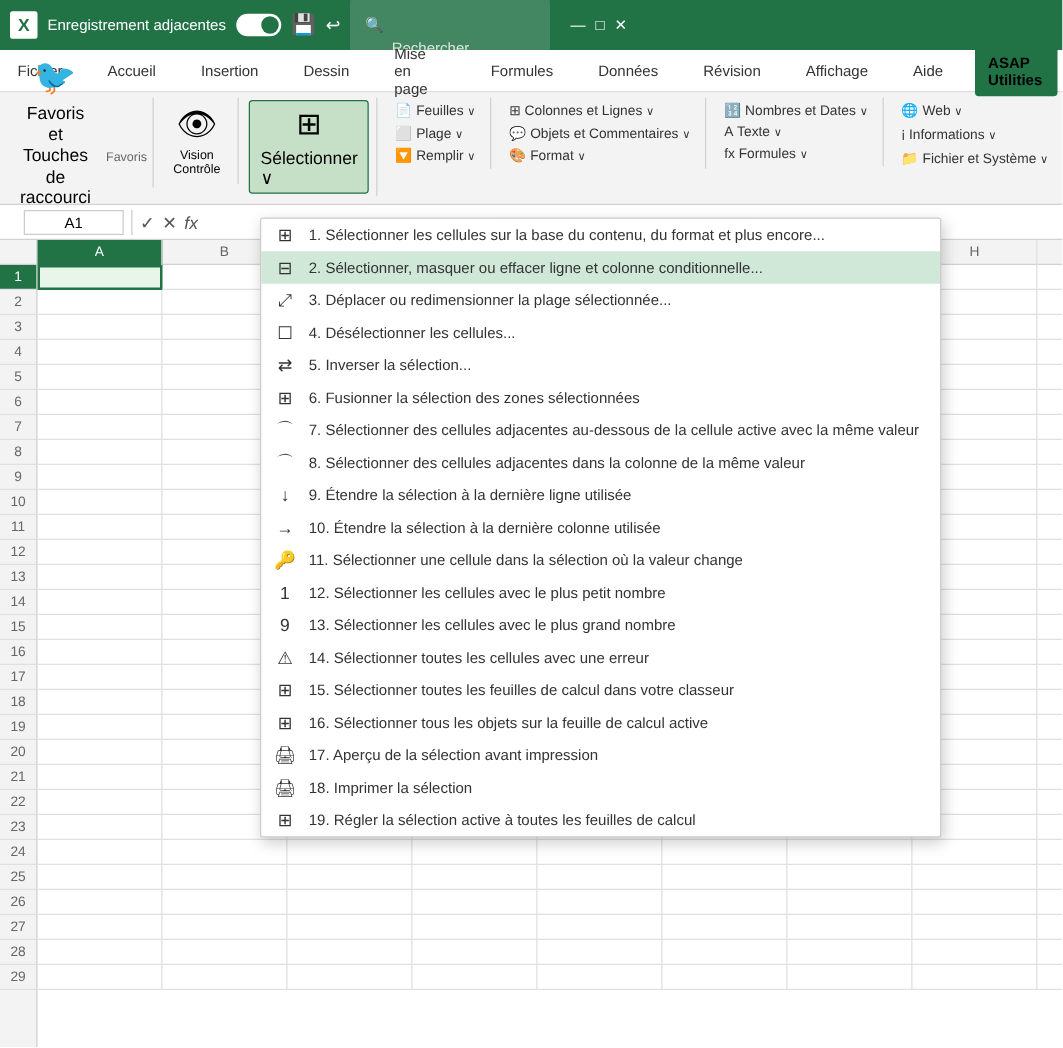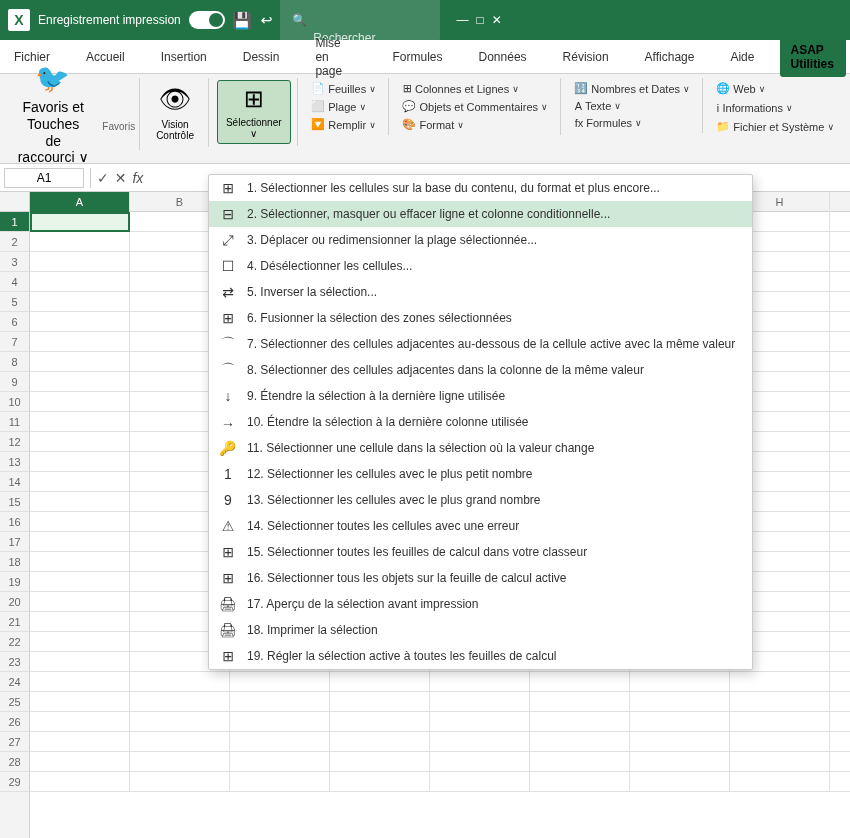--- a/index.html
+++ b/index.html
@@ -79,21 +79,21 @@
       min-height: 90px;
       align-items: flex-start;
     }
 
     
     .formula-bar {
       display: flex;
       align-items: center;
       height: 28px;
       border-bottom: 1px solid #d1d1d1;
-      padding: 0 4px;
+      padding: 0 19px;
       gap: 4px;
       background: #fff;
     }
     .cell-ref {
       width: 80px;
       border: 1px solid #ccc;
       padding: 2px 6px;
       font-size: 12px;
       text-align: center;
     }
@@ -247,21 +247,21 @@
       gap: 4px;
     }
   </style>
 </head>
 <body>
 
 <div class="title-bar">
   <div class="title-bar-logo">
     <span>X</span>
   </div>
-  <span style="font-size:12px;">Enregistrement impression</span>
+  <span style="font-size:12px;">Enregistrement adjacentes</span>
   <div class="autosave-toggle"></div>
   <span style="color:white;font-size:16px;cursor:pointer;">💾</span>
   <span style="color:white;font-size:14px;cursor:pointer;">↩</span>
   <div class="search-box">
     <span>🔍</span>
     <span style="color:rgba(255,255,255,0.8);margin-top:36px;">Rechercher</span>
   </div>
   <span style="color:white;cursor:pointer;margin-left:8px;">—</span>
   <span style="color:white;cursor:pointer;">□</span>
   <span style="color:white;cursor:pointer;">✕</span>
@@ -296,21 +296,21 @@
   <div style="display:flex;flex-direction:column;align-items:center;border-right:1px solid #d1d1d1;padding:2px 6px;">
     <div class="vision-btn">
       <div style="font-size:26px;">👁</div>
       <div style="font-size:10px;text-align:center;">Vision<br>Contrôle</div>
     </div>
   </div>
 
   <div style="display:flex;flex-direction:column;align-items:center;border-right:1px solid #d1d1d1;padding:2px 6px;">
     <div class="select-btn">
       <div style="font-size:24px;">⊞</div>
-      <div style="font-size:10px;text-align:center;">Sélectionner<br>∨</div>
+      <div style="font-size:14px;">Sélectionner<br>∨</div>
     </div>
   </div>
 
   <div class="ribbon-section" style="border-right:1px solid #d1d1d1;">
     <div class="ribbon-drop-btn">
       <span>📄</span>
       <span>Feuilles</span>
       <span class="chevron">∨</span>
     </div>
     <div class="ribbon-drop-btn">

